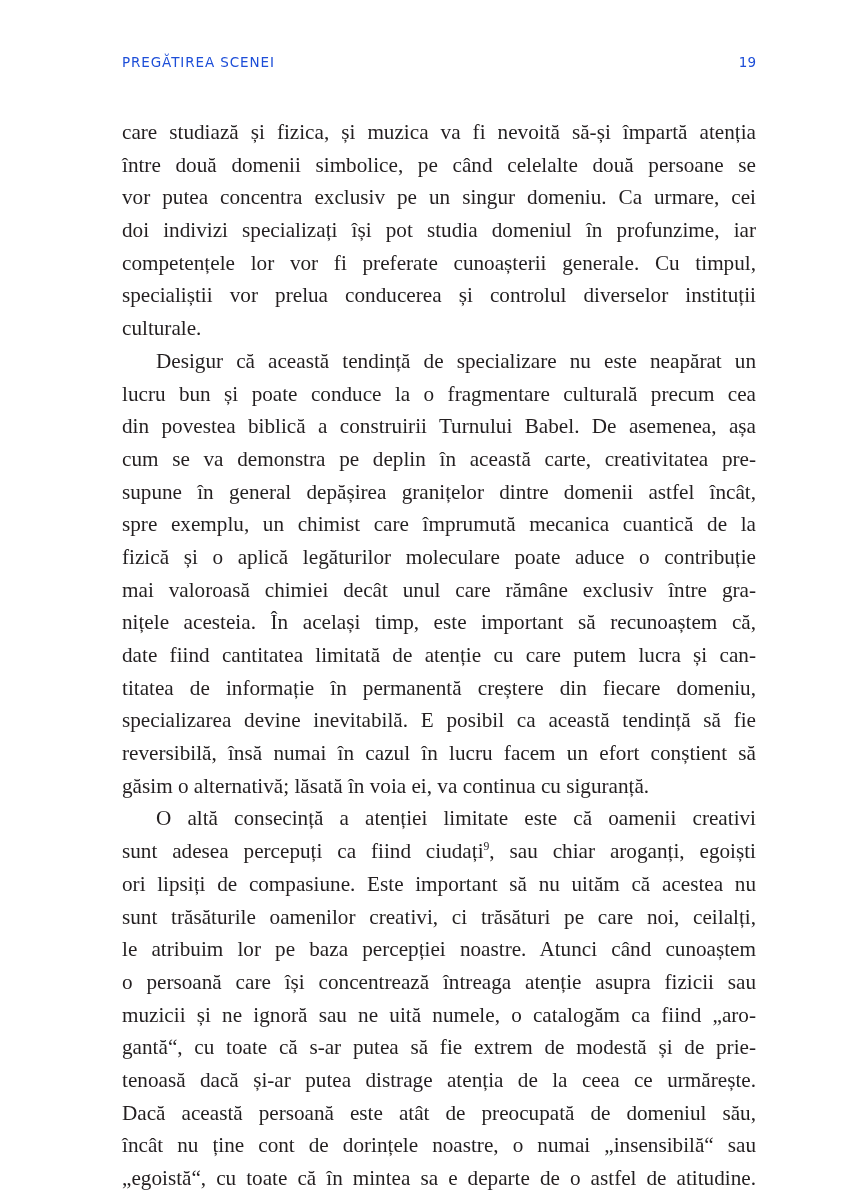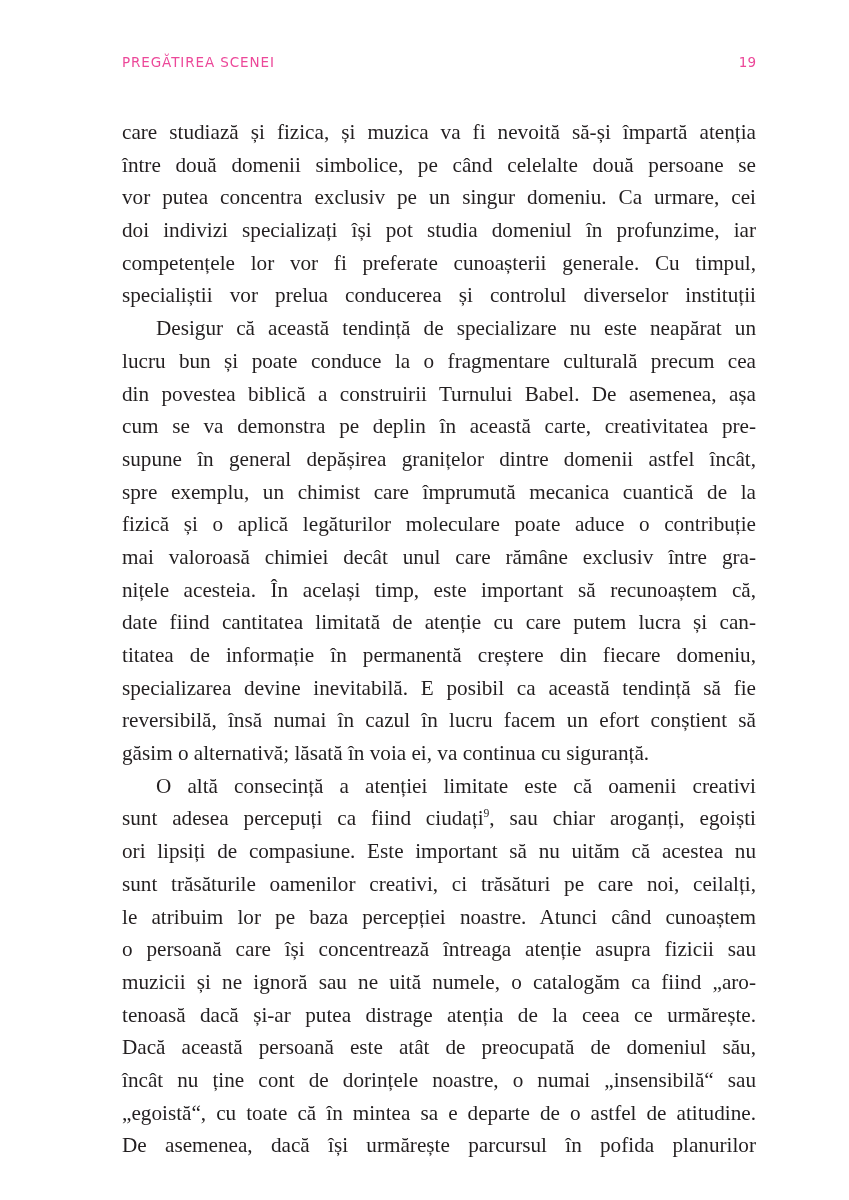--- a/index.html
+++ b/index.html
@@ -16,21 +16,21 @@
     }
     .running-head {
       position: absolute;
       top: 54px;
       left: 122px;
       right: 93px;
       height: 20px;
       font-family: "DejaVu Sans", sans-serif;
       font-size: 13.5px;
       letter-spacing: 0.9px;
-      color: #ec4899;
+      color: #1d4ed8;
     }
     .running-head .title {
       position: absolute;
       left: 0;
       top: 0;
     }
     .running-head .pageno {
       position: absolute;
       right: 0;
       top: 0;
@@ -77,20 +77,21 @@
 
 <div class="body-text">
 
   <div class="paragraph">
     <span class="line">care studiază și fizica, și muzica va fi nevoită să-și împartă atenția</span>
     <span class="line">între două domenii simbolice, pe când celelalte două persoane se</span>
     <span class="line">vor putea concentra exclusiv pe un singur domeniu. Ca urmare, cei</span>
     <span class="line">doi indivizi specializați își pot studia domeniul în profunzime, iar</span>
     <span class="line">competențele lor vor fi preferate cunoașterii generale. Cu timpul,</span>
     <span class="line">specialiștii vor prelua conducerea și controlul diverselor instituții</span>
+    <span class="line last">culturale.</span>
   </div>
 
   <div class="paragraph">
     <span class="line indent">Desigur că această tendință de specializare nu este neapărat un</span>
     <span class="line">lucru bun și poate conduce la o fragmentare culturală precum cea</span>
     <span class="line">din povestea biblică a construirii Turnului Babel. De asemenea, așa</span>
     <span class="line">cum se va demonstra pe deplin în această carte, creativitatea pre-</span>
     <span class="line">supune în general depășirea granițelor dintre domenii astfel încât,</span>
     <span class="line">spre exemplu, un chimist care împrumută mecanica cuantică de la</span>
     <span class="line">fizică și o aplică legăturilor moleculare poate aduce o contribuție</span>
@@ -104,19 +105,20 @@
   </div>
 
   <div class="paragraph">
     <span class="line indent">O altă consecință a atenției limitate este că oamenii creativi</span>
     <span class="line"><span>sunt adesea percepuți ca fiind ciudați</span><sup>9</sup><span>, sau chiar aroganți, egoiști</span></span>
     <span class="line">ori lipsiți de compasiune. Este important să nu uităm că acestea nu</span>
     <span class="line">sunt trăsăturile oamenilor creativi, ci trăsături pe care noi, ceilalți,</span>
     <span class="line">le atribuim lor pe baza percepției noastre. Atunci când cunoaștem</span>
     <span class="line">o persoană care își concentrează întreaga atenție asupra fizicii sau</span>
     <span class="line">muzicii și ne ignoră sau ne uită numele, o catalogăm ca fiind „aro-</span>
+    <span class="line">gantă“, cu toate că s-ar putea să fie extrem de modestă și de prie-</span>
     <span class="line">tenoasă dacă și-ar putea distrage atenția de la ceea ce urmărește.</span>
     <span class="line">Dacă această persoană este atât de preocupată de domeniul său,</span>
     <span class="line">încât nu ține cont de dorințele noastre, o numai „insensibilă“ sau</span>
     <span class="line">„egoistă“, cu toate că în mintea sa e departe de o astfel de atitudine.</span>
     <span class="line">De asemenea, dacă își urmărește parcursul în pofida planurilor</span>
   </div>
 </div>
 
 </body></html>

